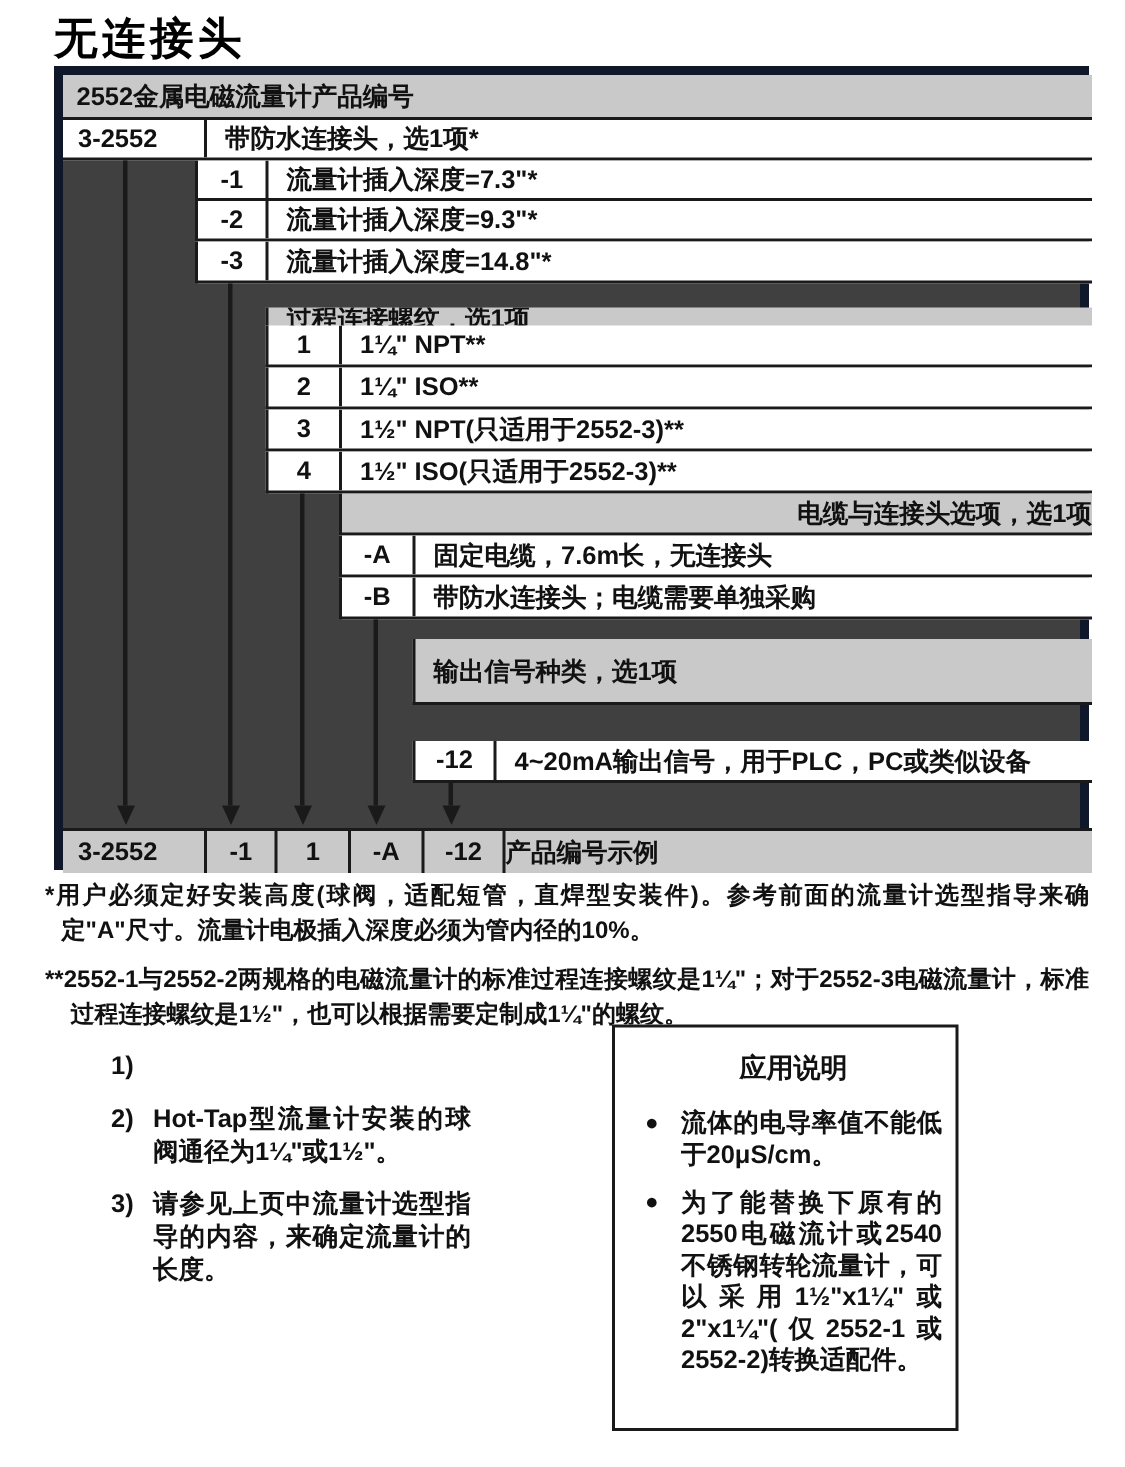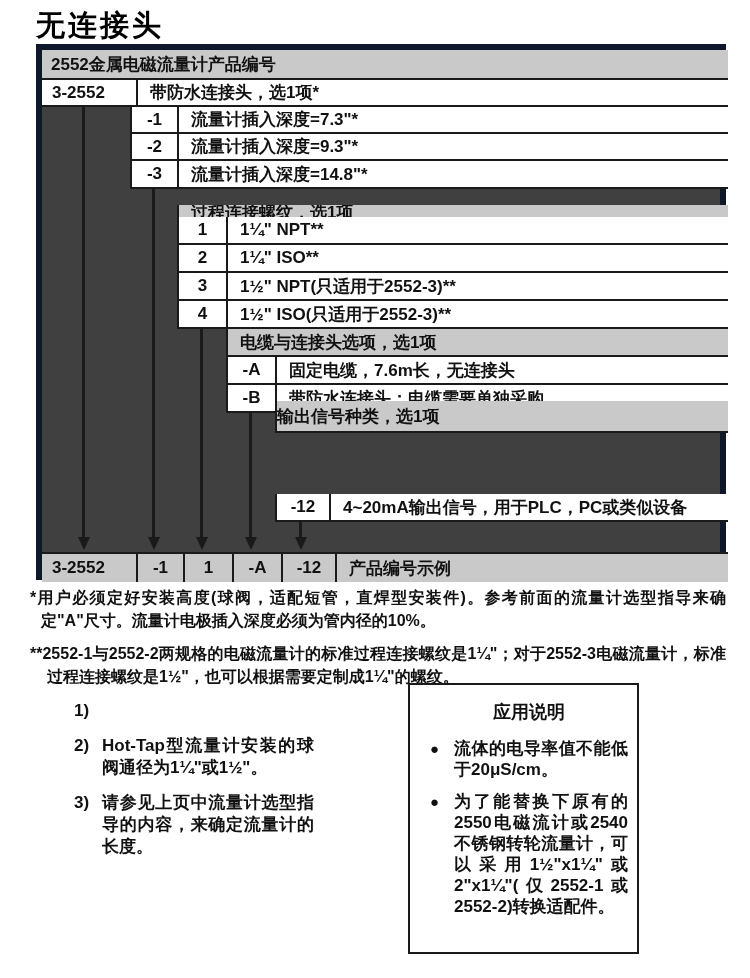--- a/index.html
+++ b/index.html
@@ -31,21 +31,21 @@
     flex: none; height: 100%; display: flex; align-items: center;
     justify-content: center; border-right: 2px solid #1a1a1a;
   }
   .desc { flex: 1; padding-left: 12px; }
   .w88 { width: 96px; } .w47 { width: 47px; } .w49 { width: 49px; } .w54 { width: 54px; }
   .twoLine { line-height: 20px; padding: 3px 8px 3px 12px; font-size: 16px; }
   .exampleRow .cell {
     flex: none; height: 100%; display: flex; align-items: center;
     justify-content: center; border-right: 2px solid #1a1a1a;
   }
-  .exampleRow .cell.last { flex: 1; border-right: none; justify-content: flex-start; padding-left: 12px; }
+  .exampleRow .cell.last { flex: 1; border-right: none; justify-content: flex-start; }
   .exampleRow .cell.first { justify-content: flex-start; padding-left: 10px; }
   
   .shaft { position: absolute; width: 3px; background: #1a1a1a; }
   .ahead {
     position: absolute; width: 0; height: 0;
     border-left: 6px solid transparent; border-right: 6px solid transparent;
     border-top: 13px solid #1a1a1a;
   }
   
   .footnotes { position: absolute; left: 30px; top: 586px; width: 696px; }
@@ -111,34 +111,34 @@
   </div>
   <div class="row bb bl" style="left:135px;top:223px;width:551px;height:28px;">
     <div class="code w49">3</div>
     <div class="desc">1½" NPT(只适用于2552-3)**</div>
   </div>
   <div class="row bb bl" style="left:135px;top:251px;width:551px;height:28px;">
     <div class="code w49">4</div>
     <div class="desc">1½" ISO(只适用于2552-3)**</div>
   </div>
 
-  <div class="row gray bb bl" style="left:184px;top:279px;width:502px;height:28px;padding-left:12px;">
+  <div class="row gray bb bl" style="left:184px;top:279px;width:502px;height:28px;padding-left:12px;justify-content:flex-end;">
     <span>电缆与连接头选项，选1项</span>
   </div>
 
   <div class="row bb bl" style="left:184px;top:307px;width:502px;height:28px;">
     <div class="code w49">-A</div>
     <div class="desc">固定电缆，7.6m长，无连接头</div>
   </div>
   <div class="row bb bl" style="left:184px;top:335px;width:502px;height:28px;">
     <div class="code w49">-B</div>
     <div class="desc">带防水连接头；电缆需要单独采购</div>
   </div>
 
-  <div class="row gray bb bl" style="left:233px;top:351px;width:453px;height:32px;">
+  <div class="row gray bb bl" style="left:233px;top:376px;width:453px;height:44px;padding-left:12px;">
     <span>输出信号种类，选1项</span>
   </div>
 
   <div class="row bb bl" style="left:233px;top:444px;width:453px;height:28px;">
     <div class="code w54">-12</div>
     <div class="desc">4~20mA输出信号，用于PLC，PC或类似设备</div>
   </div>
 
   <div class="row gray bt exampleRow" style="left:0;top:502px;width:686px;height:30px;">
     <div class="cell w88 first">3-2552</div>

